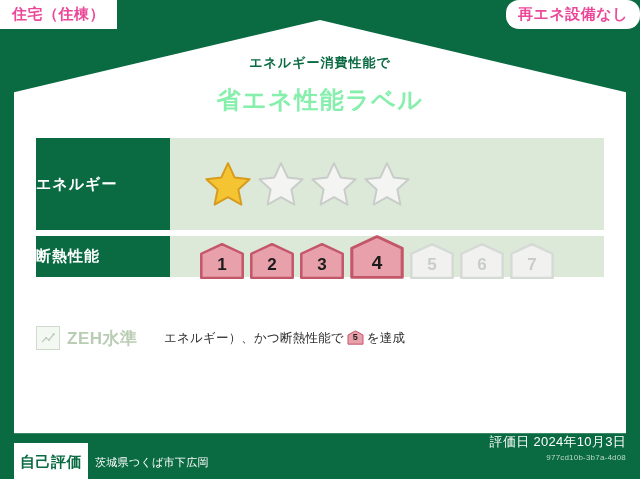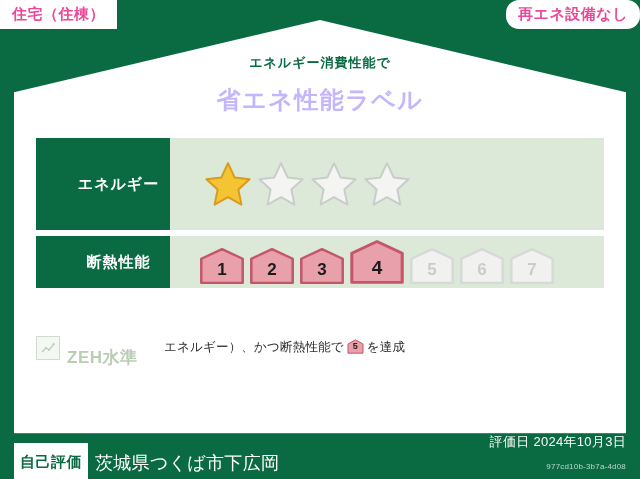--- a/index.html
+++ b/index.html
@@ -29,41 +29,40 @@
   }
 
   .title-block{
     position:absolute;left:0;right:0;top:54px;text-align:center;
   }
   .title-sub{
     font-size:13px;font-weight:bold;color:#0a6b42;letter-spacing:1px;
     margin:0 0 4px 0;
   }
   .title-main{
-    font-size:24px;font-weight:bold;color:#c4b5fd;letter-spacing:1.5px;
+    font-size:24px;font-weight:bold;color:#86efac;letter-spacing:1.5px;
     margin:12px;
   }
 
   
   .rows{position:absolute;left:36px;right:36px;top:138px;}
   .perf-row{display:flex;align-items:stretch;margin-bottom:6px;}
   .row-label{
     background:#0a6b42;color:#ffffff;font-weight:bold;
-    display:flex;flex-direction:column;align-items:center;justify-content:center;
+    display:flex;flex-direction:column;justify-content:center;
     width:134px;flex:0 0 134px;font-size:15px;line-height:1.35;letter-spacing:1px;
     box-sizing:border-box;
-    padding-left:31px;
   }
   .row-label span{display:block;}
   .row-value{
     flex:1;background:#dce9d8;display:flex;align-items:center;
     box-sizing:border-box;
   }
   .row-energy .row-label,.row-energy .row-value{height:92px;}
-  .row-insul  .row-label,.row-insul  .row-value{height:52px;}
+  .row-insul  .row-label,.row-insul  .row-value{height:41px;}
 
   
   .stars{display:flex;align-items:center;gap:3px;padding-left:33px;}
   .star{width:50px;height:48px;display:block;}
 
   
   .houses{display:flex;align-items:flex-end;gap:4px;padding-left:29px;}
   .house{position:relative;width:46px;height:38px;}
   .house.big{width:56px;height:46px;}
   .house svg{display:block;width:100%;height:100%;}
@@ -78,21 +77,21 @@
   .zeh{
     position:absolute;left:36px;right:36px;top:326px;
     display:flex;align-items:center;
   }
   .zeh-logo{display:flex;align-items:center;gap:7px;width:128px;flex:0 0 128px;}
   .zeh-mark{
     width:24px;height:24px;border:1.5px solid #cfdccb;background:#f4f8f3;
     display:flex;align-items:center;justify-content:center;box-sizing:border-box;
   }
   .zeh-mark svg{display:block;}
-  .zeh-name{font-size:17px;font-weight:bold;color:#b9cdb4;letter-spacing:.5px;margin-top:20px;}
+  .zeh-name{font-size:17px;font-weight:bold;color:#b9cdb4;letter-spacing:.5px;}
   .zeh-text{
     font-size:12.5px;color:#2b2b2b;line-height:1.65;letter-spacing:.2px;
   }
   .inline-star{display:inline-block;vertical-align:-3px;width:15px;height:15px;margin:0 1px;}
   .inline-house{
     display:inline-block;vertical-align:-3px;width:17px;height:15px;
     position:relative;margin:0 3px;
   }
   .inline-house svg{display:block;width:100%;height:100%;}
   .inline-house .n{
@@ -104,27 +103,27 @@
   .footer{
     position:absolute;left:0;right:0;bottom:0;height:46px;color:#ffffff;
   }
   .footer-left{
     position:absolute;left:14px;top:10px;display:flex;align-items:center;gap:7px;
   }
   .eval-badge{
     background:#ffffff;color:#0a6b42;font-weight:bold;font-size:15px;
     padding:10px 6px;letter-spacing:.5px;
   }
-  .address{font-size:18px;color:#ffffff;letter-spacing:.3px;}
+  .address{font-size:11px;color:#ffffff;letter-spacing:.3px;}
   .footer-right{
     position:absolute;right:14px;top:0;text-align:right;
   }
   .eval-date{font-size:13px;color:#ffffff;letter-spacing:.3px;}
   .eval-id{
-    font-size:8px;color:#bcd9c9;letter-spacing:.2px;margin-top:11px;
+    font-size:8px;color:#bcd9c9;letter-spacing:.2px;margin-top:2px;
     font-family:"Liberation Sans","DejaVu Sans",sans-serif;
   }
   .divider{
     position:absolute;left:14px;right:14px;bottom:45px;height:1px;background:#3d8a66;
   }
 </style>
 </head>
 <body>
 
 <div class="label-root">

